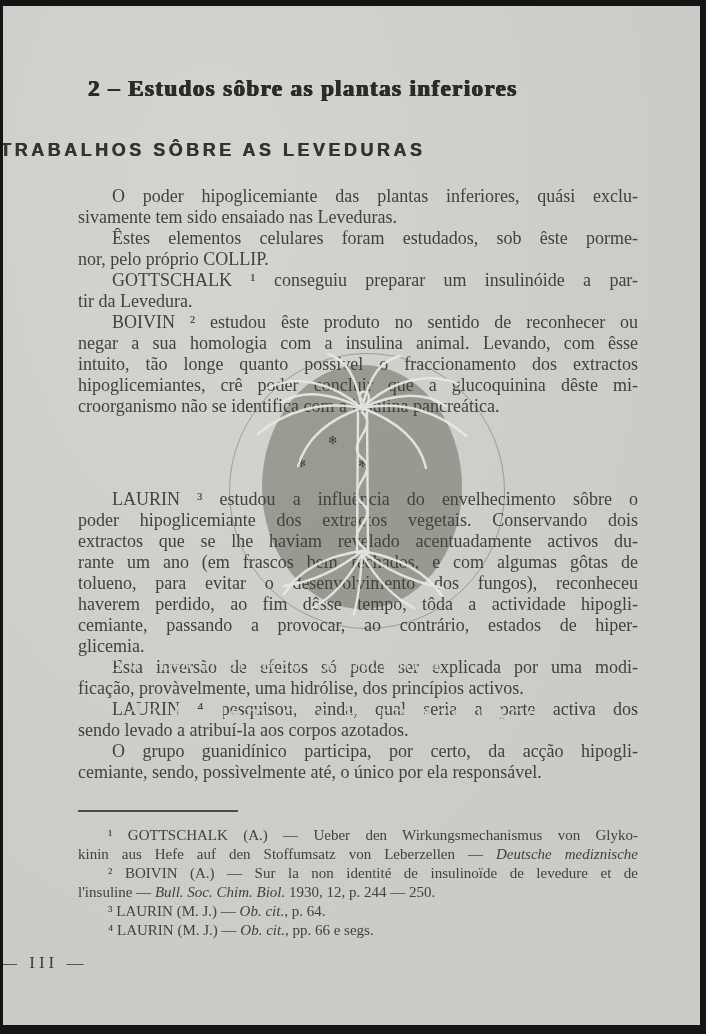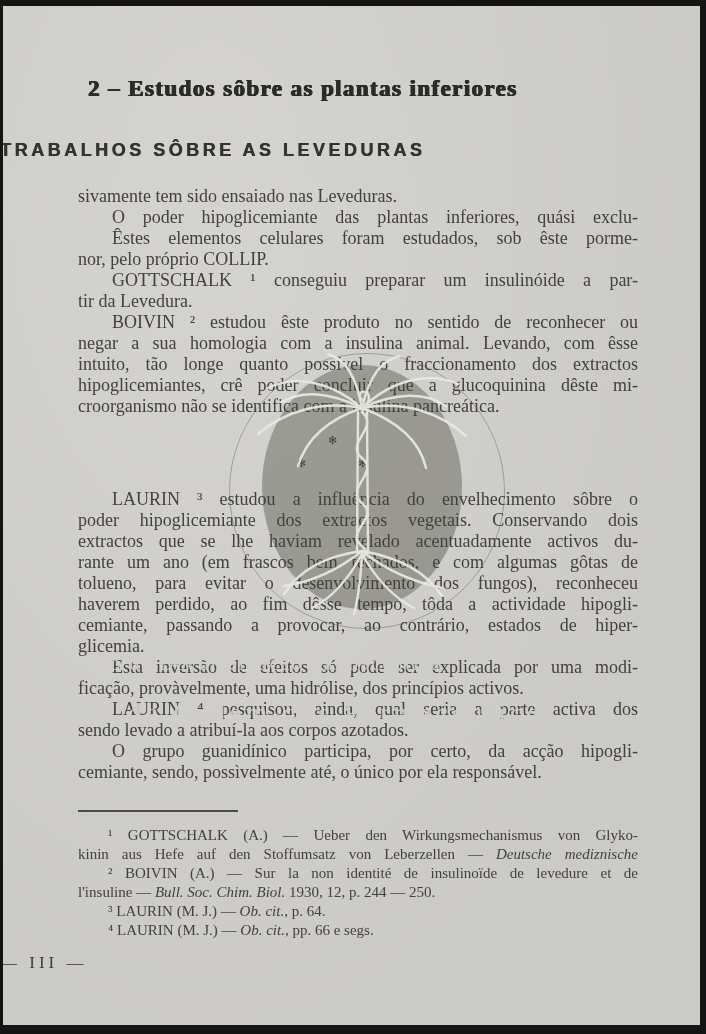--- a/index.html
+++ b/index.html
@@ -85,22 +85,22 @@
 
   <div class="wm-circle"></div>
   <div class="wm-oval"></div>
   <div class="seal-letters">DIA</div>
 
   <div class="header">2 – Estudos sôbre as plantas inferiores</div>
   <div class="sec-title">TRABALHOS SÔBRE AS LEVEDURAS</div>
 
   <div class="body-col" id="body-text">
       <div class="para">
+        <div class="line j indent">O poder hipoglicemiante das plantas inferiores, quási exclu-</div>
         <div class="line">sivamente tem sido ensaiado nas Leveduras.</div>
-        <div class="line j indent">O poder hipoglicemiante das plantas inferiores, quási exclu-</div>
       </div>
       <div class="para">
         <div class="line j indent">Êstes elementos celulares foram estudados, sob êste porme-</div>
         <div class="line">nor, pelo próprio COLLIP.</div>
       </div>
       <div class="para">
         <div class="line j indent">GOTTSCHALK ¹ conseguiu preparar um insulinóide a par-</div>
         <div class="line">tir da Levedura.</div>
       </div>
       <div class="para">

